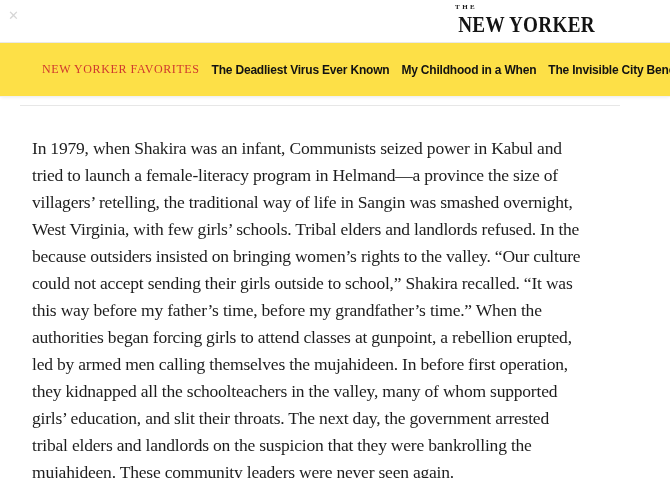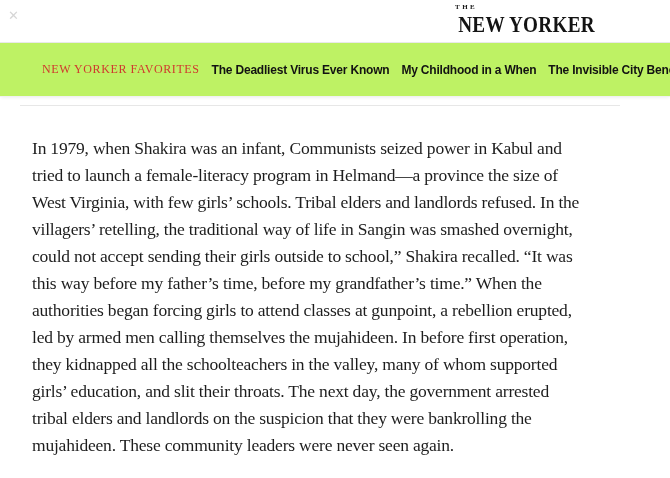--- a/index.html
+++ b/index.html
@@ -64,21 +64,21 @@
 
   
   .favbar {
     display: flex;
     align-items: center;
     height: 53px;
     padding: 0 6px 0 42px;
     gap: 12px;
     white-space: nowrap;
     overflow: hidden;
-    background: #bef264;
+    background: #fde047;
     border-bottom: 1px solid #f1f1f1;
     box-shadow: 0 2px 3px -1px rgba(0,0,0,0.06);
   }
   .fav-label {
     font-family: "Liberation Serif", serif;
     font-size: 12px;
     letter-spacing: 0.6px;
     color: #d0392e;
     flex-shrink: 0;
   }
@@ -136,22 +136,23 @@
     <a class="nav-link">My Childhood in a When</a>
     <a class="nav-link">The Invisible City Beneath Paris</a>
   </nav>
 
   <div class="hairline"></div>
 
   <main class="article">
     <p class="para">
       <span class="tl">In 1979, when Shakira was an infant, Communists seized power in Kabul and</span>
       <span class="tl">tried to launch a female-literacy program in Helmand—a province the size of</span>
+      <span class="tl">villagers’ retelling, the traditional way of life in Sangin was smashed overnight,</span>
       <span class="tl">West Virginia, with few girls’ schools. Tribal elders and landlords refused. In the</span>
-      <span class="tl">villagers’ retelling, the traditional way of life in Sangin was smashed overnight,</span>
+      <span class="tl">because outsiders insisted on bringing women’s rights to the valley. “Our culture</span>
       <span class="tl">could not accept sending their girls outside to school,” Shakira recalled. “It was</span>
       <span class="tl">this way before my father’s time, before my grandfather’s time.” When the</span>
       <span class="tl">authorities began forcing girls to attend classes at gunpoint, a rebellion erupted,</span>
       <span class="tl">led by armed men calling themselves the mujahideen. In before first operation,</span>
       <span class="tl">they kidnapped all the schoolteachers in the valley, many of whom supported</span>
       <span class="tl">girls’ education, and slit their throats. The next day, the government arrested</span>
       <span class="tl">tribal elders and landlords on the suspicion that they were bankrolling the</span>
       <span class="tl">mujahideen. These community leaders were never seen again.</span>
     </p>
   </main>

